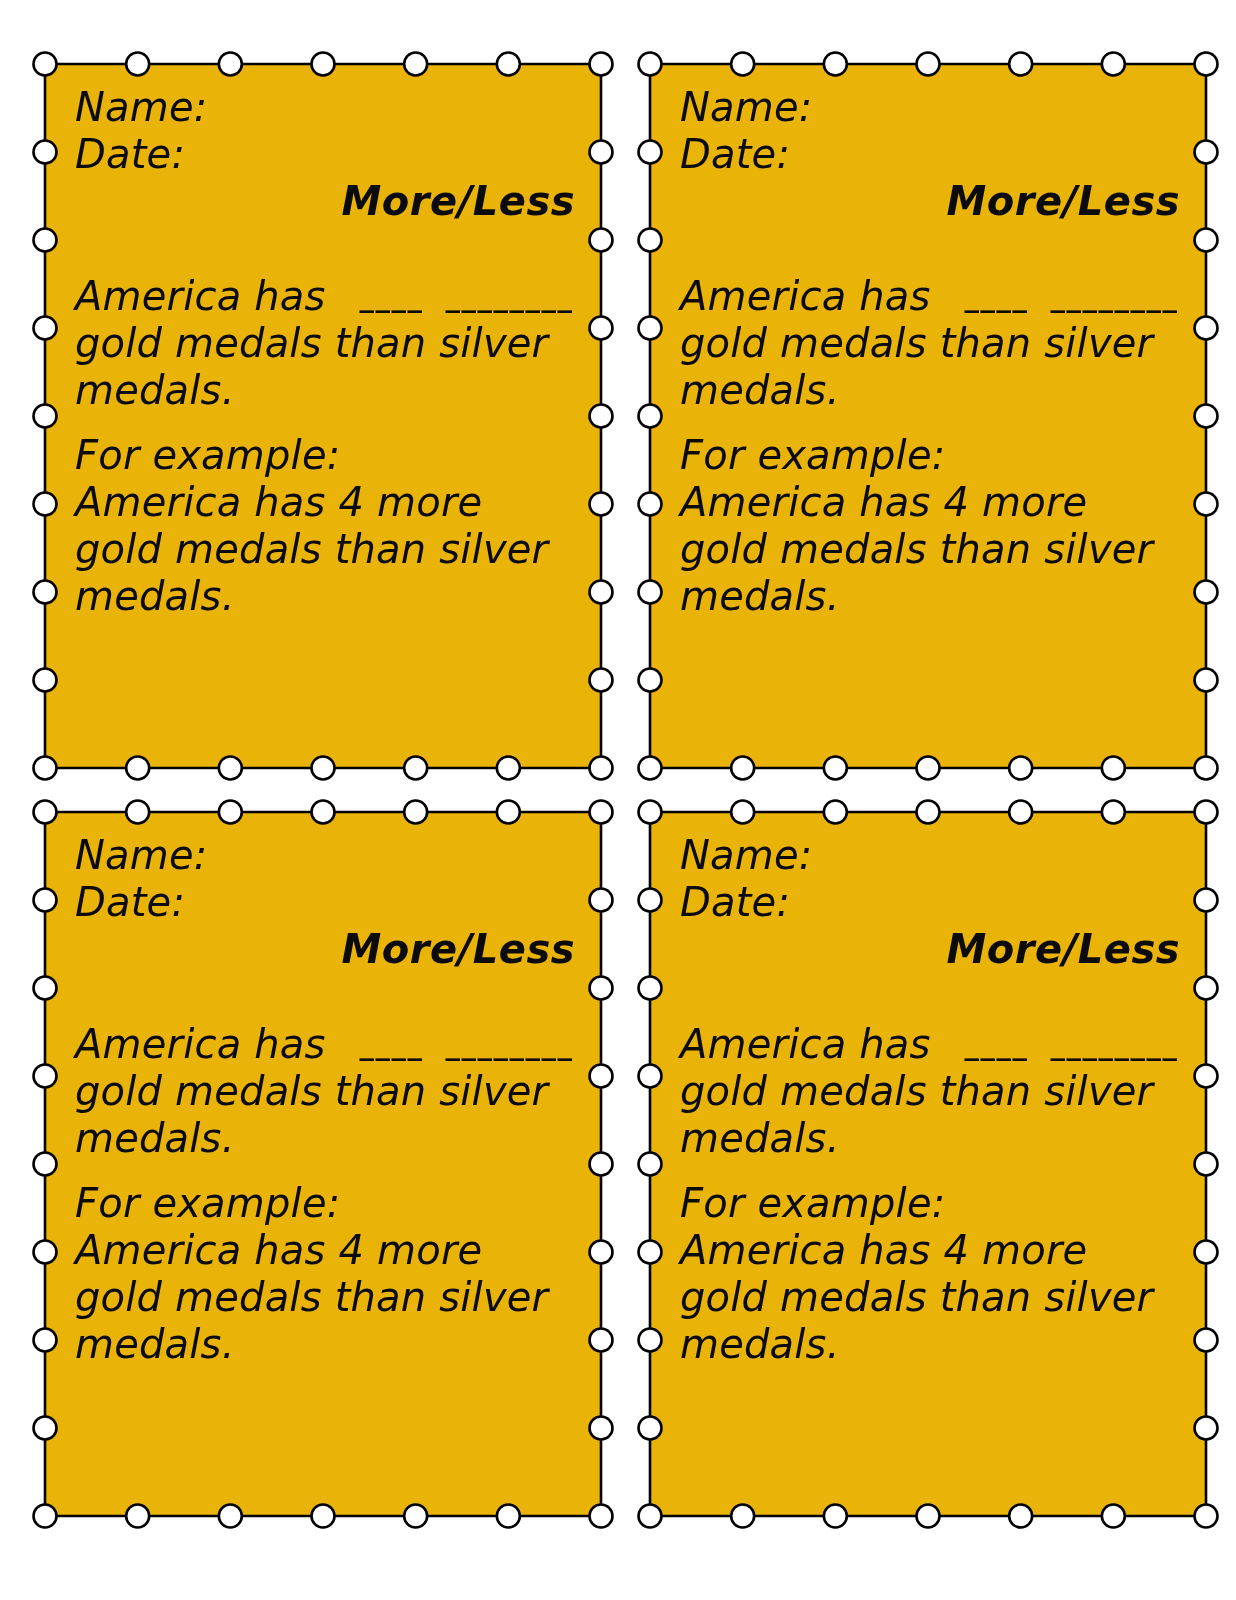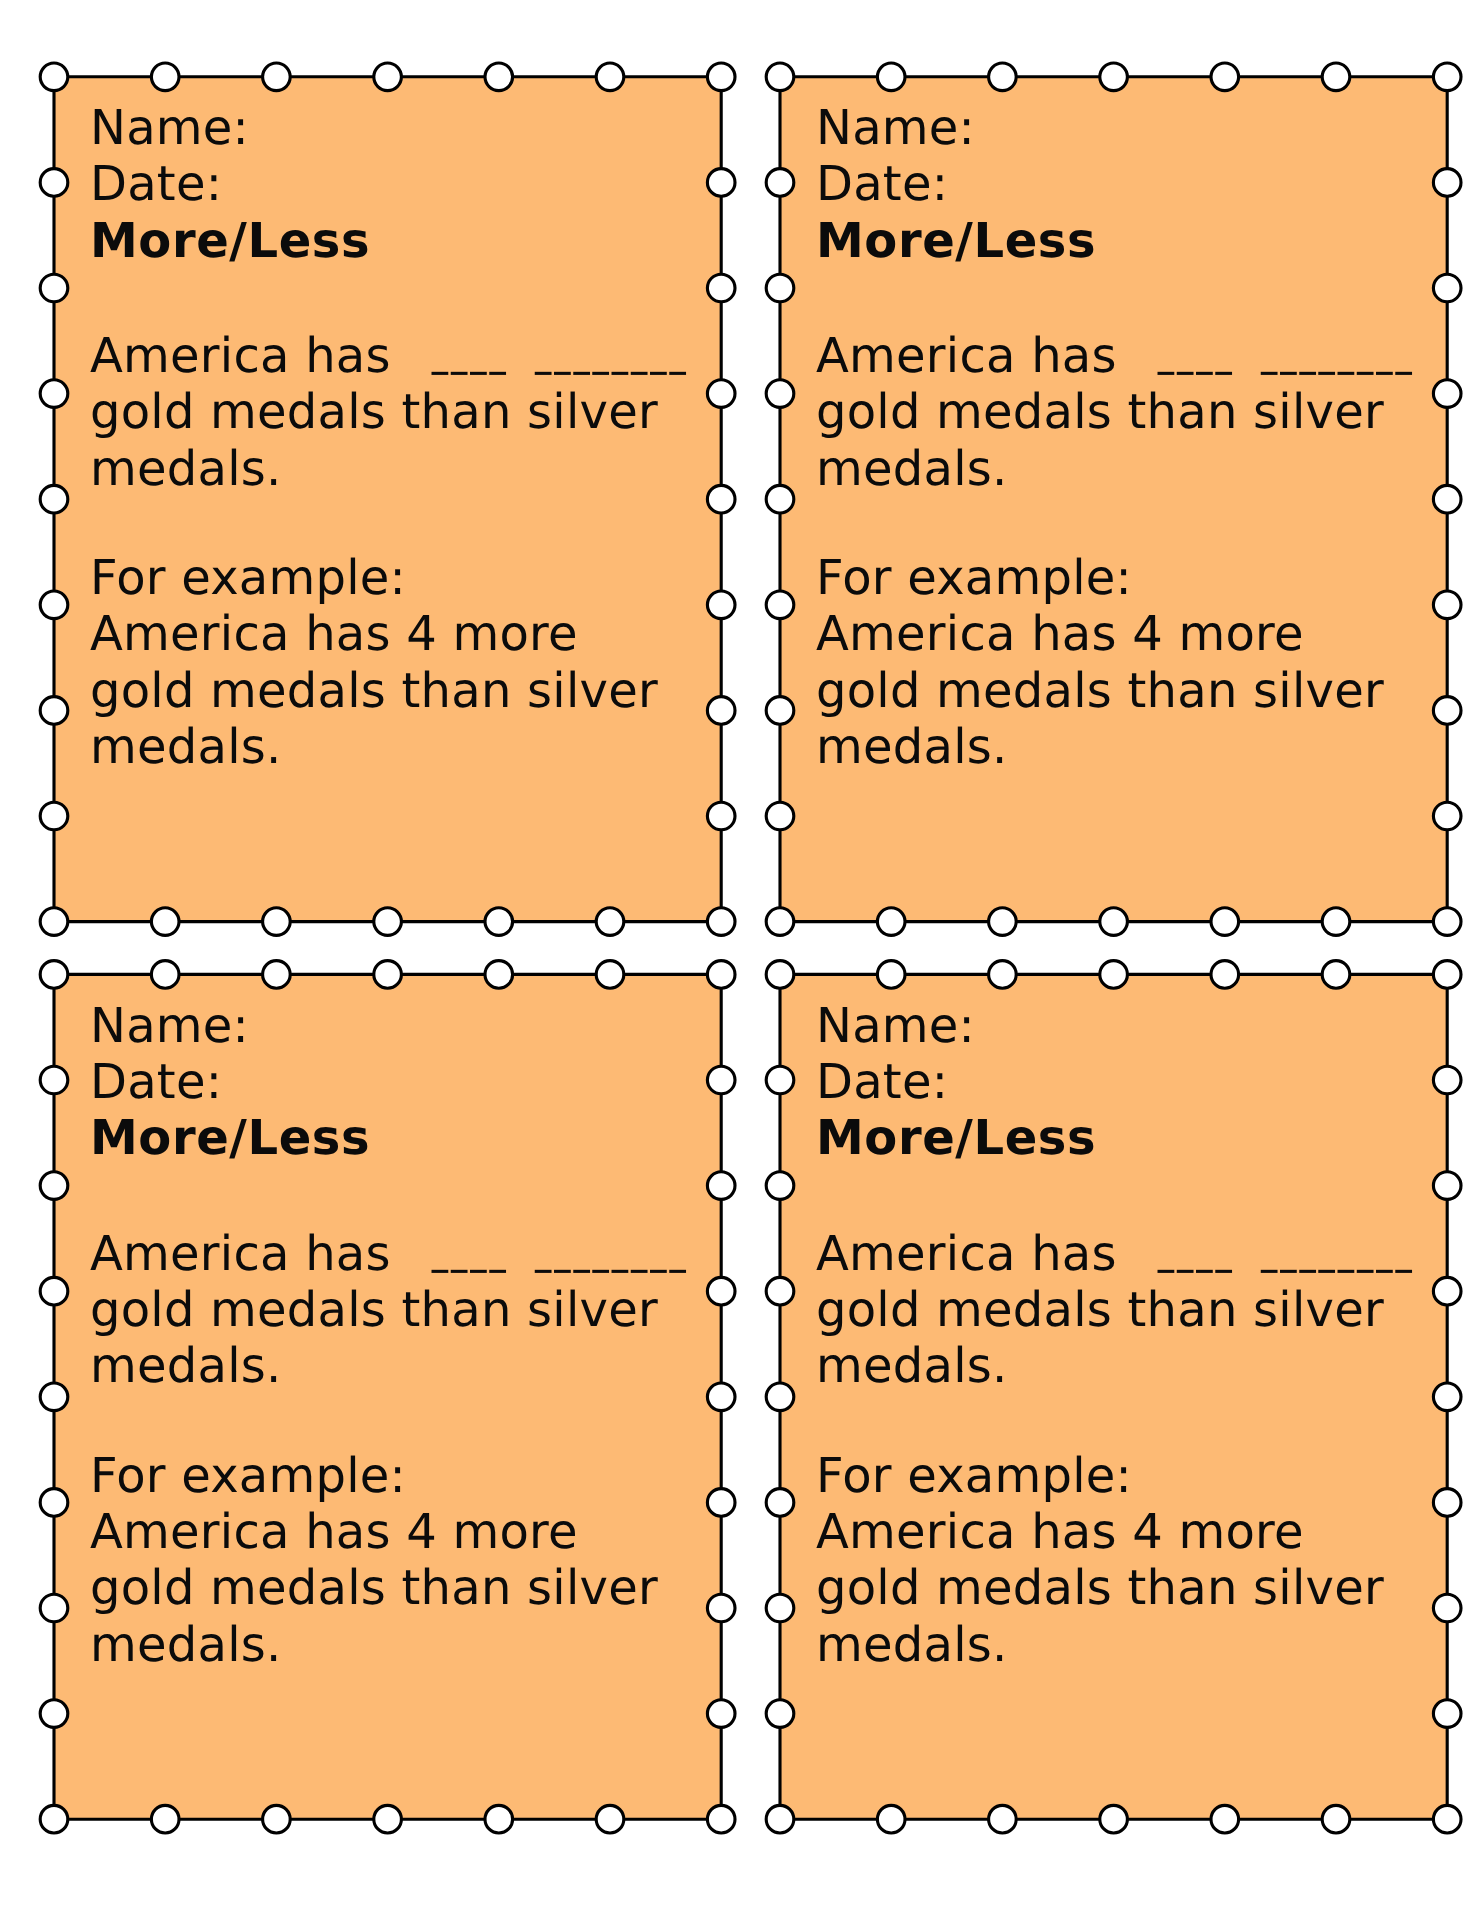--- a/index.html
+++ b/index.html
@@ -14,21 +14,22 @@
   }
   .page {
     position: relative;
     width: 1236px;
     height: 1600px;
   }
   .card {
     position: absolute;
     width: 556px;
     height: 704px;
-    background: #fdba74;
+    background: #eab308;
+    font-style: italic;
   }
   .card svg.border {
     position: absolute;
     left: -16px;
     top: -16px;
     overflow: visible;
     pointer-events: none;
   }
   .content {
     position: absolute;
@@ -37,26 +38,26 @@
     font-size: 40px;
     line-height: 47px;
     letter-spacing: 0.2px;
   }
   .line { display: block; white-space: nowrap; }
   .title {
     margin: 0;
     font-size: 40px;
     line-height: 47px;
     font-weight: 700;
-    text-align: left;
+    text-align: right;
     letter-spacing: 0.5px;
   }
   .para { margin: 0; }
   .prompt { margin-top: 48px; }
-  .example { margin-top: 44px; }
+  .example { margin-top: 18px; }
   .blank {
     font-size: 28px;
     letter-spacing: 2px;
     vertical-align: 4px;
     font-weight: 700;
   }
   .blank-short { margin-left: 34px; }
   .blank-long  { margin-left: 22px; }
 </style>
 </head>

